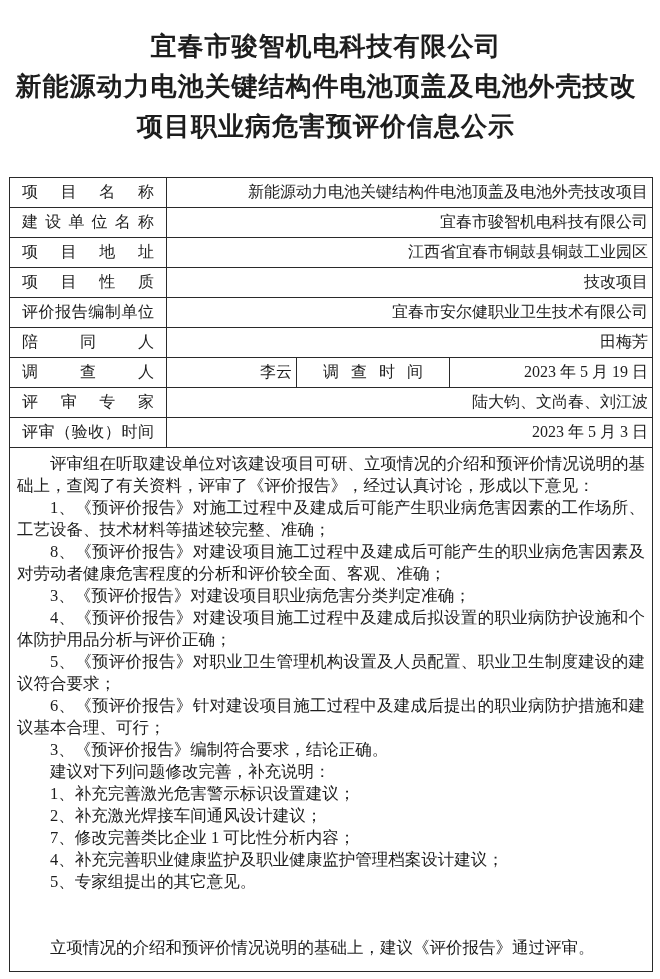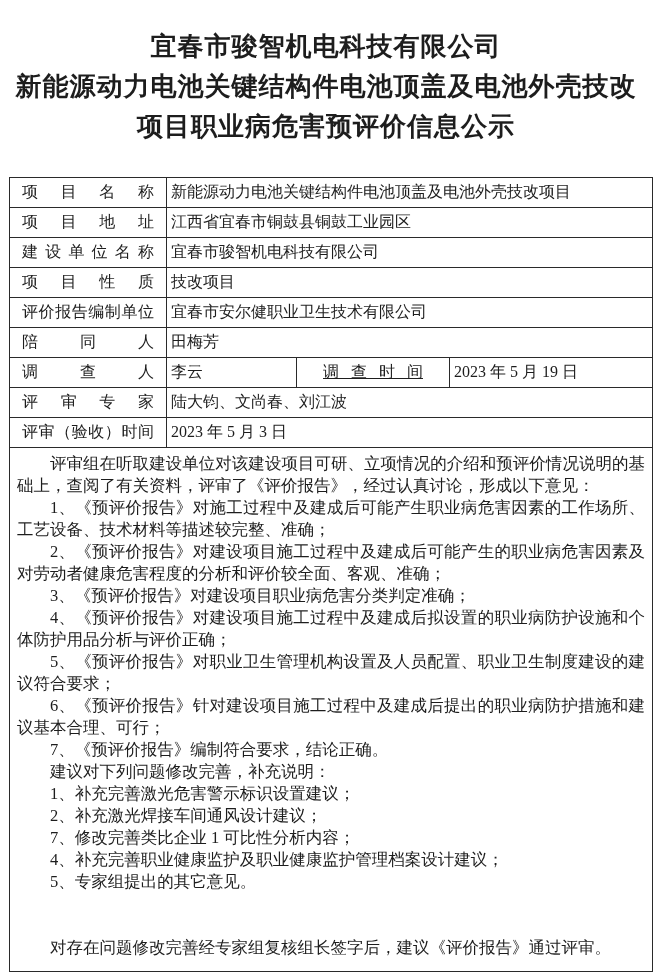--- a/index.html
+++ b/index.html
@@ -48,24 +48,23 @@
   }
   td.cell-label {
     text-align: justify;
     text-align-last: justify;
     padding: 0 12px;
   }
   td.cell-midlabel {
     text-align: justify;
     text-align-last: justify;
     padding: 0 26px;
-    text-decoration: underline;
   }
   td.cell-value {
-    text-align: left;
+    text-align: right;
     padding: 0 4px;
   }
   td.review-cell {
     padding: 5px 7px 12px 7px;
     vertical-align: top;
     font-family: Liberation Serif, serif;
   }
   .review-body {
     min-height: 440px;
   }
@@ -97,26 +96,26 @@
       <col style="width:130px">
       <col style="width:153px">
       <col style="width:203px">
     </colgroup>
     <tbody>
       <tr class="info-row">
         <td class="cell-label">项目名称</td>
         <td class="cell-value" colspan="3">新能源动力电池关键结构件电池顶盖及电池外壳技改项目</td>
       </tr>
       <tr class="info-row">
+        <td class="cell-label">建设单位名称</td>
+        <td class="cell-value" colspan="3">宜春市骏智机电科技有限公司</td>
+      </tr>
+      <tr class="info-row">
         <td class="cell-label">项目地址</td>
         <td class="cell-value" colspan="3">江西省宜春市铜鼓县铜鼓工业园区</td>
-      </tr>
-      <tr class="info-row">
-        <td class="cell-label">建设单位名称</td>
-        <td class="cell-value" colspan="3">宜春市骏智机电科技有限公司</td>
       </tr>
       <tr class="info-row">
         <td class="cell-label">项目性质</td>
         <td class="cell-value" colspan="3">技改项目</td>
       </tr>
       <tr class="info-row">
         <td class="cell-label">评价报告编制单位</td>
         <td class="cell-value" colspan="3">宜春市安尔健职业卫生技术有限公司</td>
       </tr>
       <tr class="info-row">
@@ -135,32 +134,32 @@
       </tr>
       <tr class="info-row">
         <td class="cell-label">评审（验收）时间</td>
         <td class="cell-value" colspan="3">2023 年 5 月 3 日</td>
       </tr>
       <tr>
         <td class="review-cell" colspan="4">
           <div class="review-body">
               <p>评审组在听取建设单位对该建设项目可研、立项情况的介绍和预评价情况说明的基础上，查阅了有关资料，评审了《评价报告》，经过认真讨论，形成以下意见：</p>
               <p>1、《预评价报告》对施工过程中及建成后可能产生职业病危害因素的工作场所、工艺设备、技术材料等描述较完整、准确；</p>
-              <p>2、《预评价报告》对建设项目施工过程中及建成后可能产生的职业病危害因素及对劳动者健康危害程度的分析和评价较全面、客观、准确；</p>
+              <p>8、《预评价报告》对建设项目施工过程中及建成后可能产生的职业病危害因素及对劳动者健康危害程度的分析和评价较全面、客观、准确；</p>
               <p>3、《预评价报告》对建设项目职业病危害分类判定准确；</p>
               <p>4、《预评价报告》对建设项目施工过程中及建成后拟设置的职业病防护设施和个体防护用品分析与评价正确；</p>
               <p>5、《预评价报告》对职业卫生管理机构设置及人员配置、职业卫生制度建设的建议符合要求；</p>
               <p>6、《预评价报告》针对建设项目施工过程中及建成后提出的职业病防护措施和建议基本合理、可行；</p>
-              <p>7、《预评价报告》编制符合要求，结论正确。</p>
+              <p>3、《预评价报告》编制符合要求，结论正确。</p>
               <p>建议对下列问题修改完善，补充说明：</p>
               <p>1、补充完善激光危害警示标识设置建议；</p>
               <p>2、补充激光焊接车间通风设计建议；</p>
               <p>7、修改完善类比企业 1 可比性分析内容；</p>
               <p>4、补充完善职业健康监护及职业健康监护管理档案设计建议；</p>
               <p>5、专家组提出的其它意见。</p>
             </div>
-          <p class="closing-par">对存在问题修改完善经专家组复核组长签字后，建议《评价报告》通过评审。</p>
+          <p class="closing-par">立项情况的介绍和预评价情况说明的基础上，建议《评价报告》通过评审。</p>
         </td>
       </tr>
     </tbody>
   </table>
 
 </div>
 
 </body></html>

